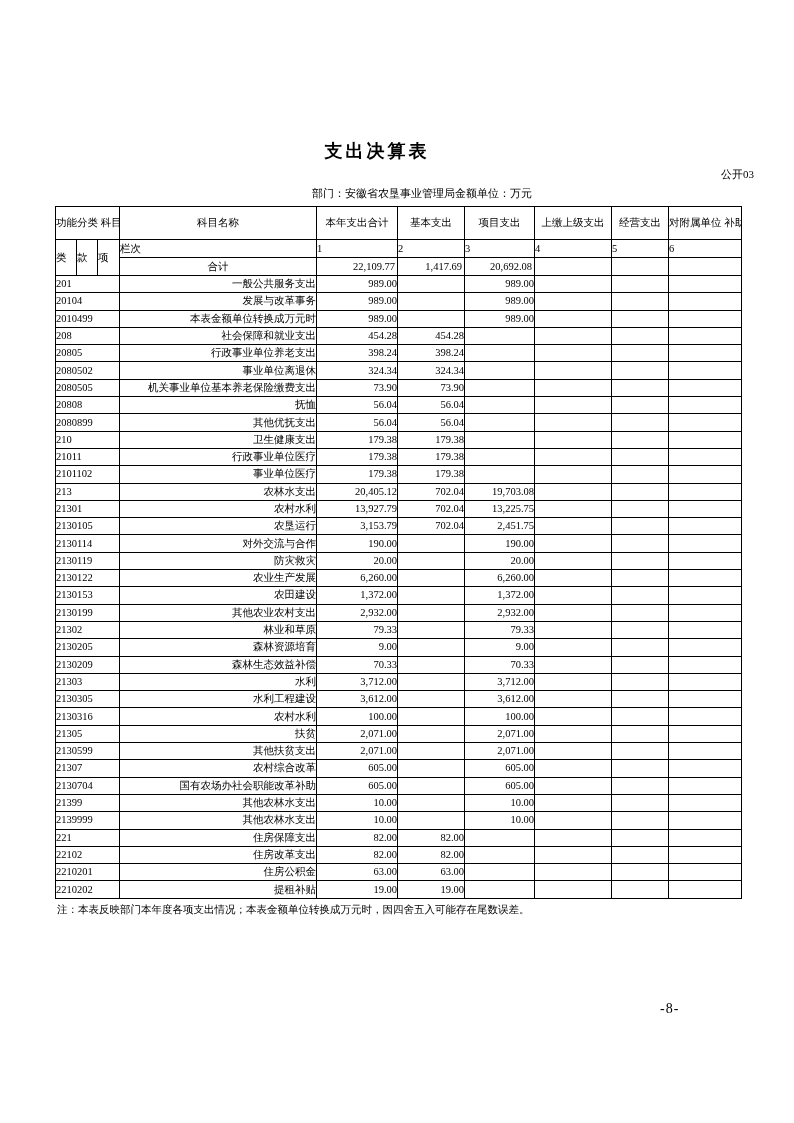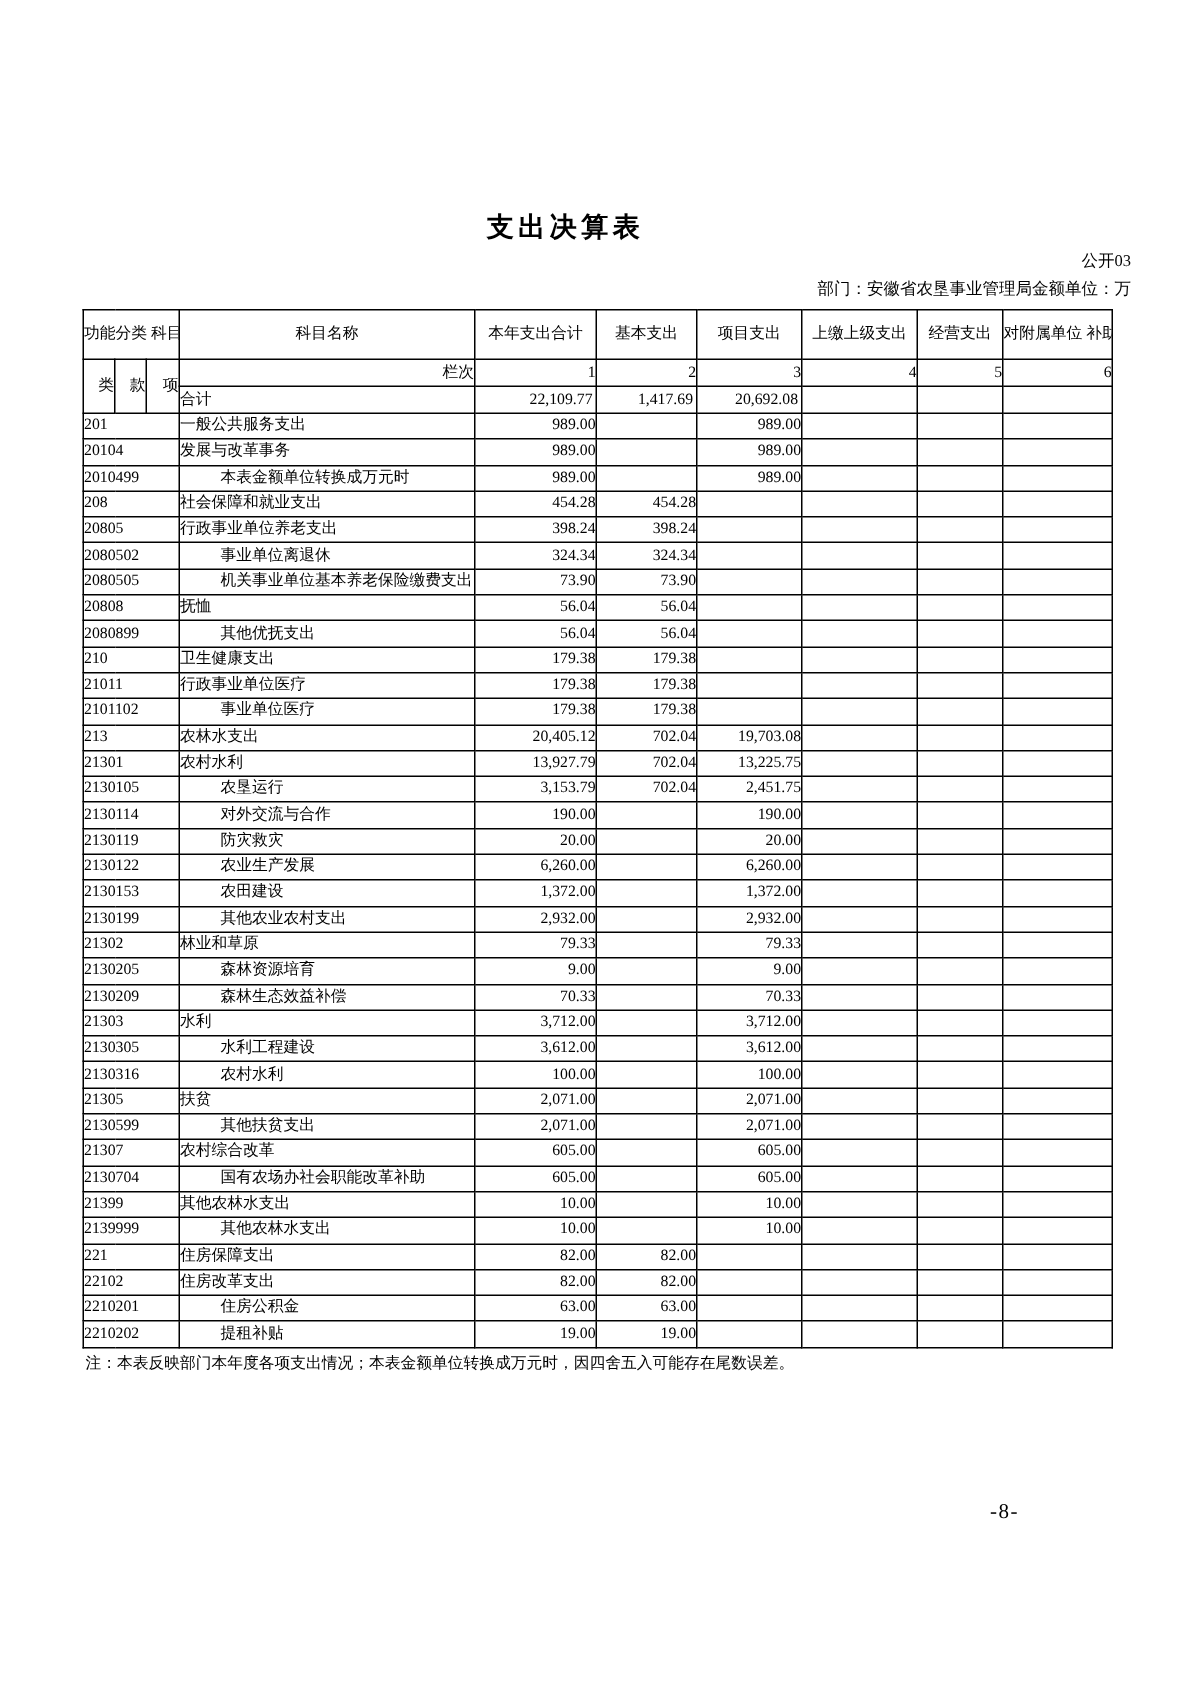--- a/index.html
+++ b/index.html
@@ -28,21 +28,21 @@
   .form-code {
     margin-top: 7px;
     text-align: right;
     font-size: 11px;
     line-height: 13px;
   }
   .dept-row {
     margin-top: 5px;
     margin-bottom: 6px;
     display: flex;
-    justify-content: flex-end;
+    justify-content: center;
     font-size: 11px;
     line-height: 14px;
   }
   table.fin {
     width: 686px;
     margin-left: 55px;
     border-collapse: collapse;
     table-layout: fixed;
   }
   table.fin th, table.fin td {
@@ -51,26 +51,26 @@
     font-size: 10.5px;
     line-height: 12px;
     overflow: hidden;
     white-space: nowrap;
     vertical-align: middle;
     padding: 0;
   }
   thead th { text-align: center; }
   th.two-line { white-space: pre-line; }
   tr.hdr-main th { height: 33px; }
-  tr.hdr-lanci td, tr.hdr-lanci th { height: 18px; text-align: right; }
-  tr.hdr-total td { height: 18px; text-align: left; }
+  tr.hdr-lanci td, tr.hdr-lanci th { height: 18px; text-align: left; }
+  tr.hdr-total td { height: 18px; text-align: center; }
   tr.hdr-total td.num { text-align: right; padding-right: 2px; }
   tbody td { height: 17.3px; }
   td.code { text-align: left; padding-left: 2px; }
-  td.name { text-align: left; padding-left: 3px; }
+  td.name { text-align: right; padding-left: 3px; }
   td.name.indent { padding-left: 27px; }
   td.num { text-align: right; padding-right: 2px; }
   .footnote {
     width: 720px;
     margin-left: 57px;
     margin-top: 4px;
     font-size: 10.5px;
     line-height: 13px;
   }
   .page-number {

